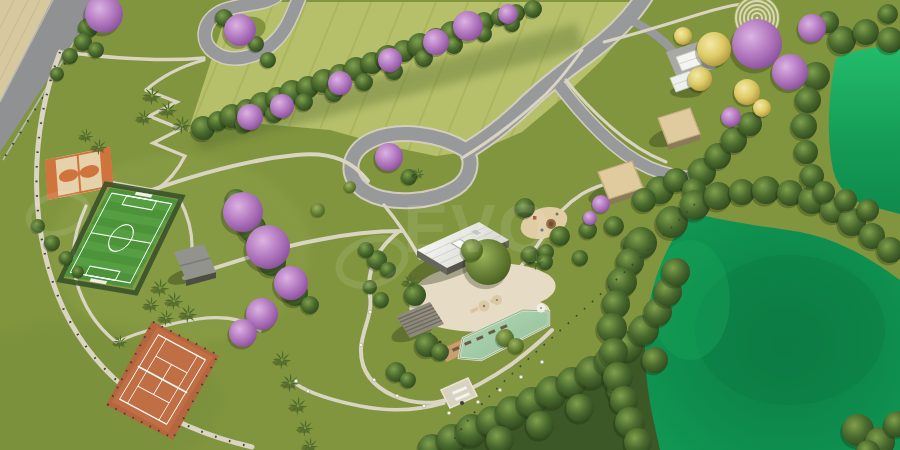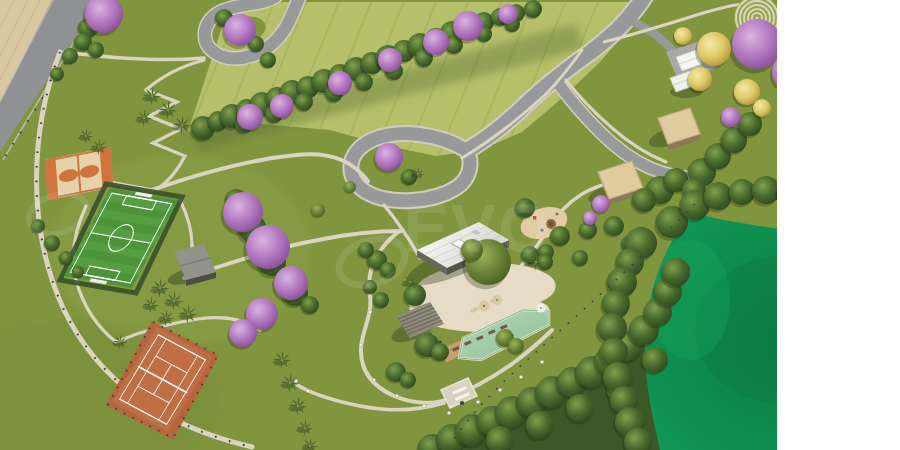--- a/index.html
+++ b/index.html
@@ -1,17 +1,17 @@
 <!DOCTYPE html>
 <html><head>
 <meta charset="utf-8">
 <style>
   html,body{margin:0;padding:0;background:#ffffff;}
   .stage{
-    position:relative;width:777px;height:450px;overflow:hidden;
+    position:relative;width:900px;height:450px;overflow:hidden;
     font-family:"Liberation Sans",sans-serif;background:var(--grass,#81953f);
   }
   .stage svg{display:block;width:900px;height:450px;}
   .f-grass{fill:var(--grass)} .f-lots{fill:var(--lots)} .f-sand{fill:var(--sand)}
   .f-plaza{fill:var(--plaza)} .f-tan{fill:var(--tan)}
   .s-road{fill:none;stroke:var(--road);stroke-linecap:round}
   .s-curb{fill:none;stroke:var(--curb);stroke-linecap:round}
   .s-path{fill:none;stroke:var(--path);stroke-linecap:round}
   .wm{opacity:.10;}
   .wm text{fill:#ffffff;font-weight:bold;letter-spacing:2px;}

